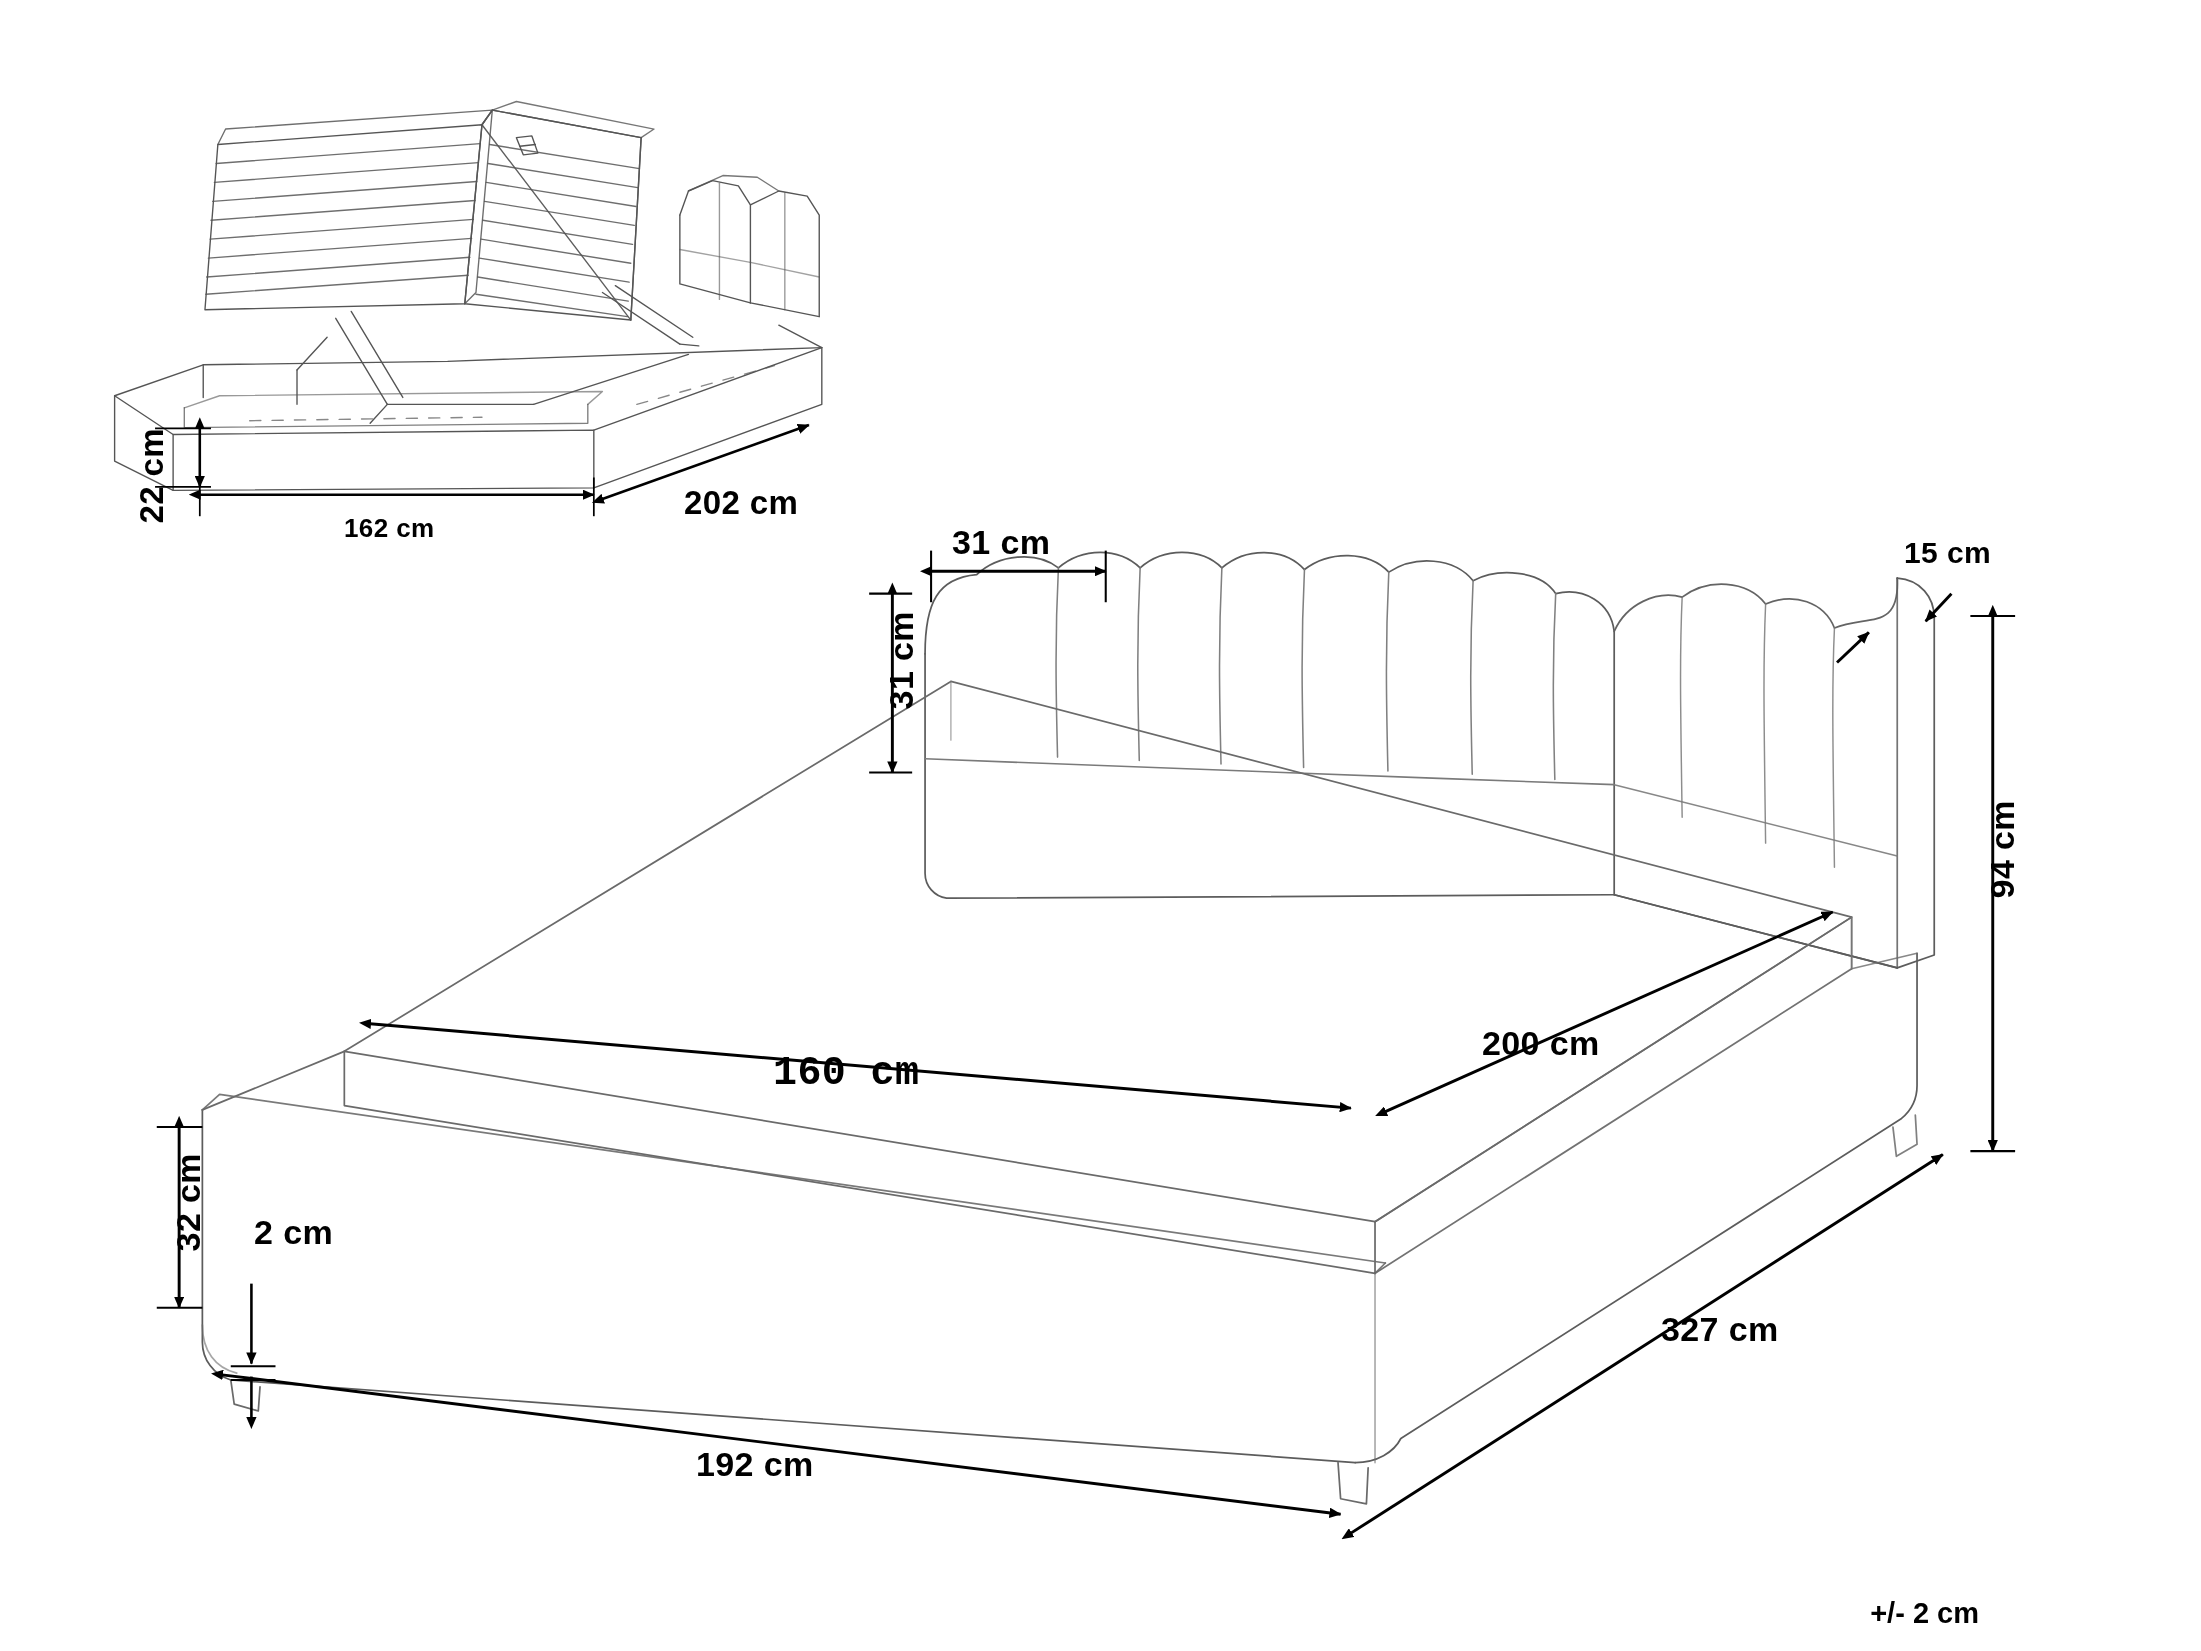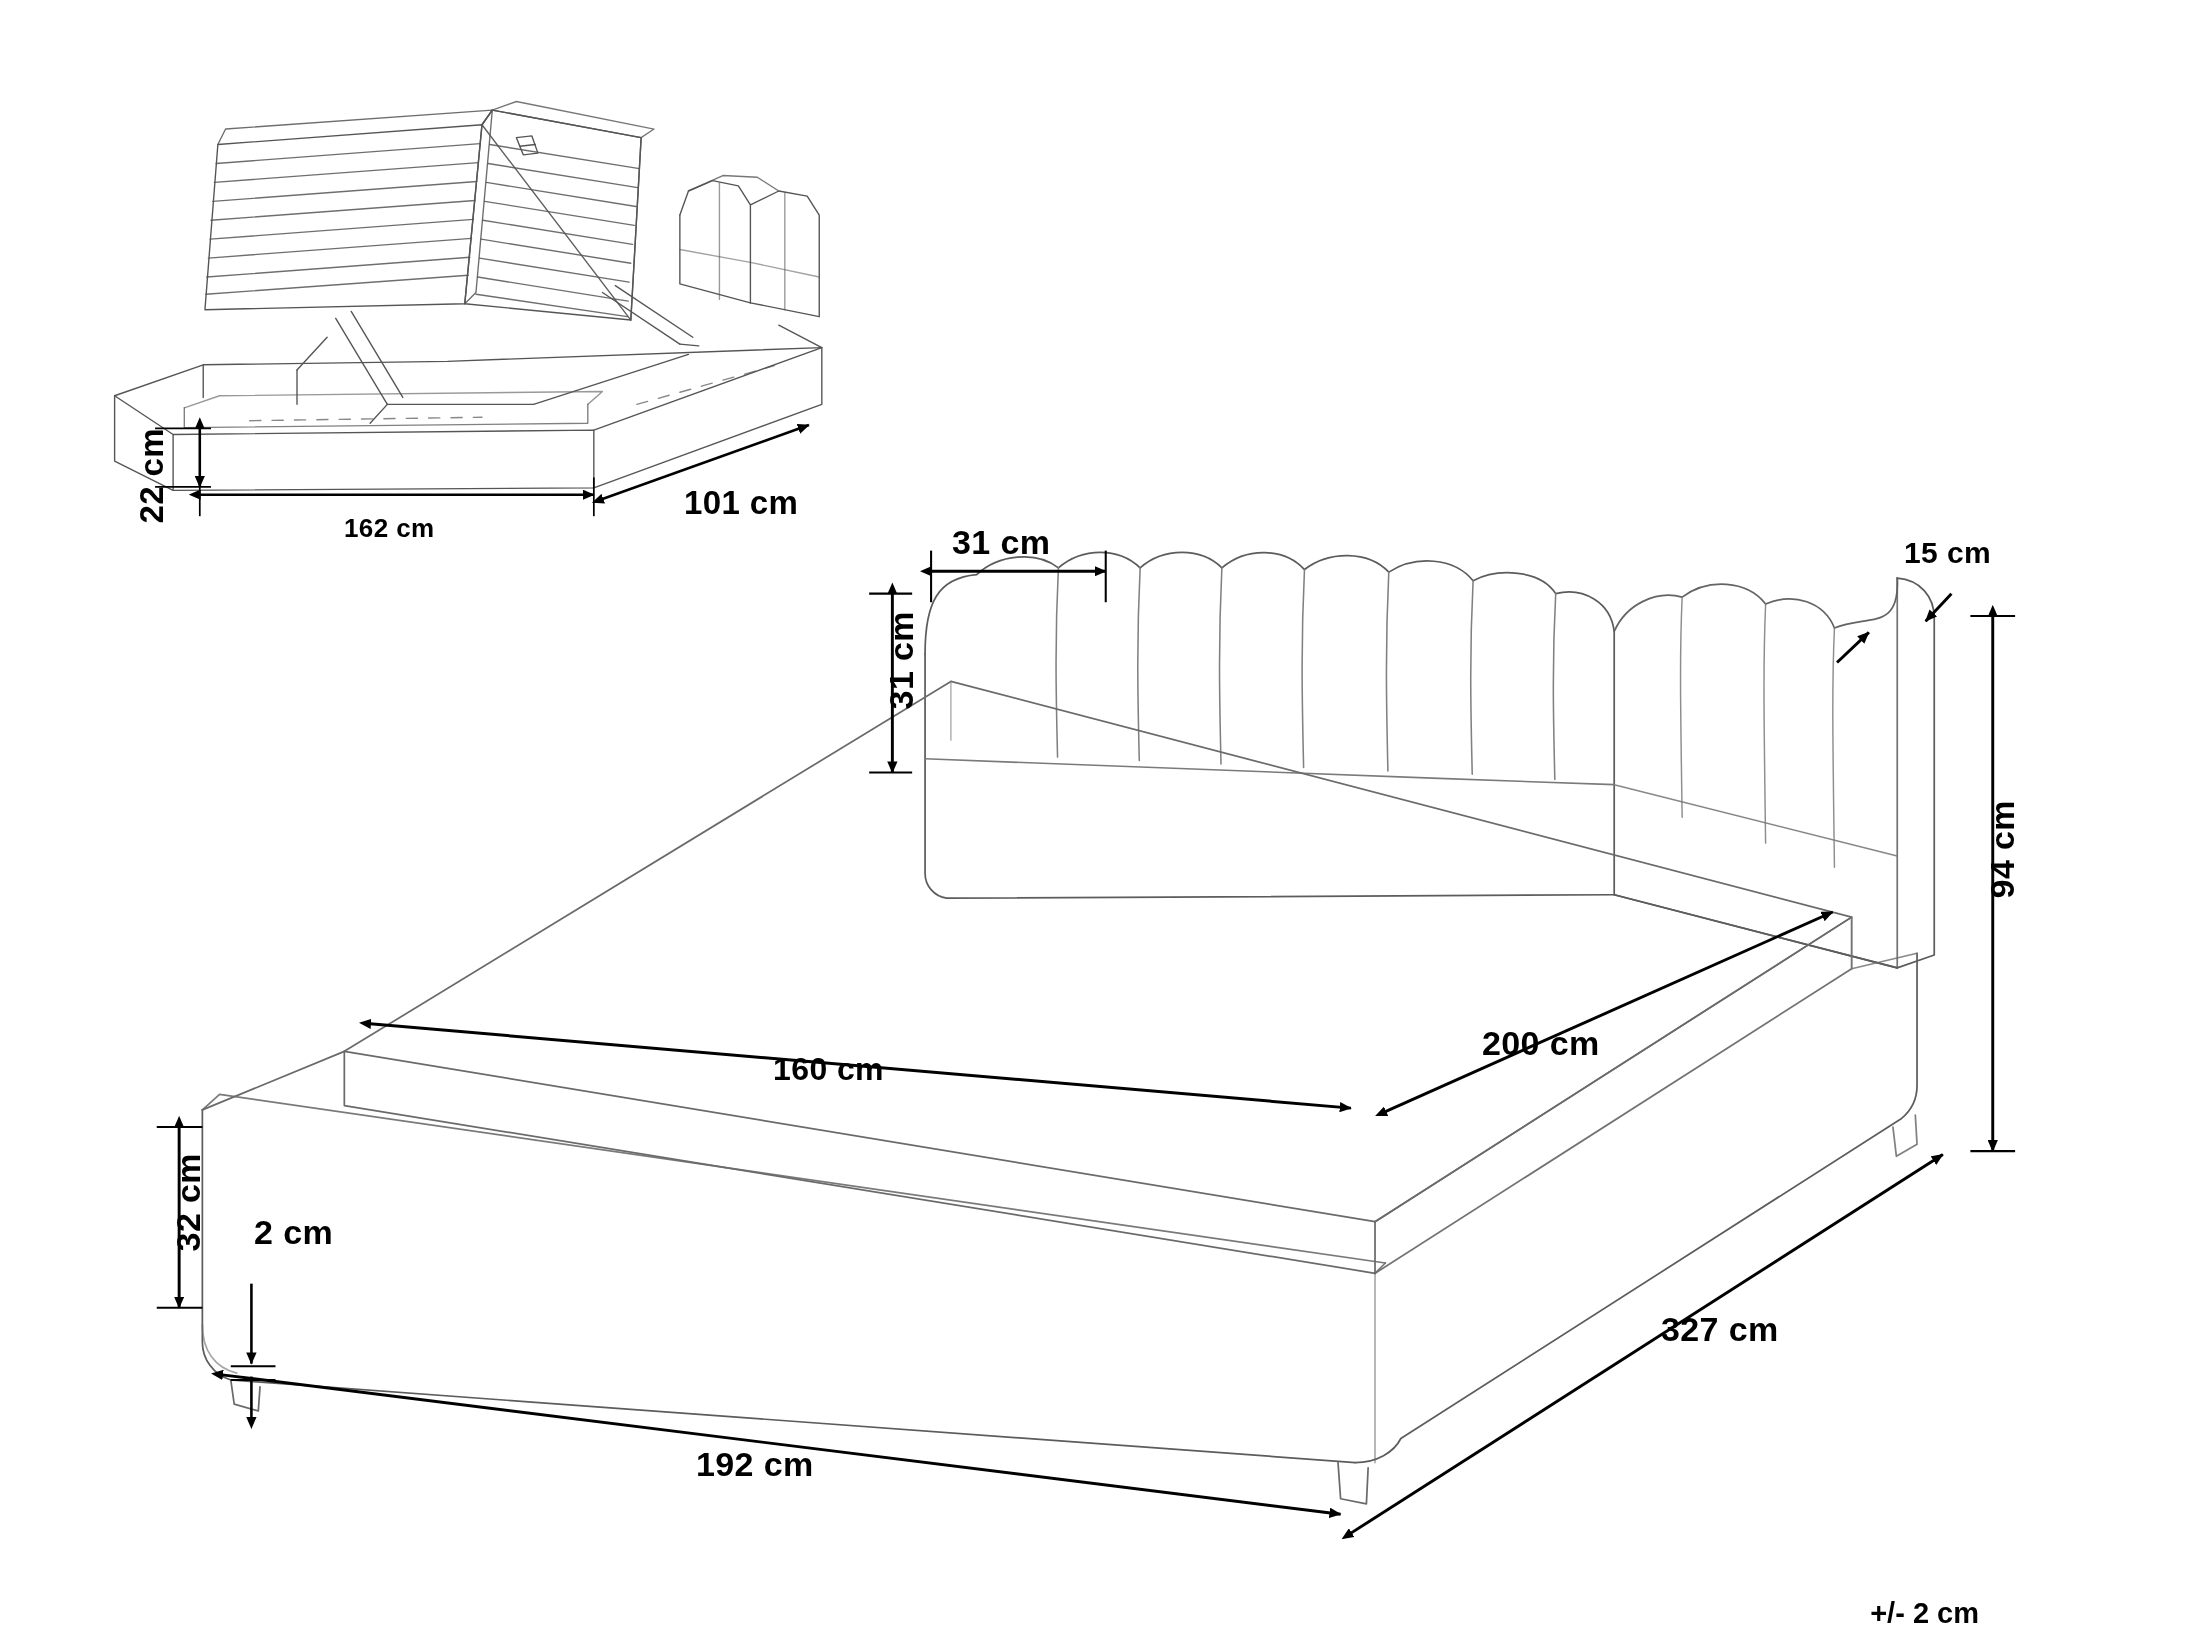--- a/index.html
+++ b/index.html
@@ -257,31 +257,31 @@
 
       <line x1="258" y1="1598" x2="1558" y2="1760" marker-start="url(#arrowStart)" marker-end="url(#arrowEnd)"></line>
       <line x1="258" y1="1585" x2="258" y2="1625" stroke-width="2.4" opacity="0"></line>
 
       <line x1="1570" y1="1782" x2="2258" y2="1342" marker-start="url(#arrowStart)" marker-end="url(#arrowEnd)"></line>
     </g>
   </svg>
 
   <div class="dim-label rot90" style="left:133px; top:428px; font-size:33px; transform-origin:left top; transform:rotate(-90deg) translate(-100%,0);">22 cm</div>
   <div class="dim-label" style="left:344px; top:513px; font-size:26px;">162 cm</div>
-  <div class="dim-label" style="left:684px; top:484px; font-size:33px;">101 cm</div>
+  <div class="dim-label" style="left:684px; top:484px; font-size:33px;">202 cm</div>
 
   <div class="dim-label" style="left:952px; top:523px; font-size:34px;">31 cm</div>
 
   <div class="dim-label rot90" style="left:882px; top:611px; font-size:34px; transform-origin:left top; transform:rotate(-90deg) translate(-100%,0);">31 cm</div>
 
   <div class="dim-label" style="left:1904px; top:536px; font-size:30px;">15 cm</div>
 
   <div class="dim-label rot90" style="left:1983px; top:800px; font-size:34px; transform-origin:left top; transform:rotate(-90deg) translate(-100%,0);">94 cm</div>
 
-  <div class="dim-label" style="left:773px; top:1051px; font-size:32px;">160 cm</div>
+  <div class="dim-label" style="left:773px; top:1051px; font-size:40px;font-family:Liberation Mono, monospace;">160 cm</div>
 
   <div class="dim-label" style="left:1482px; top:1024px; font-size:34px;text-align:right;">200 cm</div>
 
   <div class="dim-label rot90" style="left:169px; top:1153px; font-size:34px; transform-origin:left top; transform:rotate(-90deg) translate(-100%,0);">32 cm</div>
 
   <div class="dim-label" style="left:206px; top:1213px; font-size:34px;margin-left:48px;">2 cm</div>
 
   <div class="dim-label" style="left:696px; top:1445px; font-size:34px;">192 cm</div>
 
   <div class="dim-label" style="left:1661px; top:1310px; font-size:34px;">327 cm</div>

